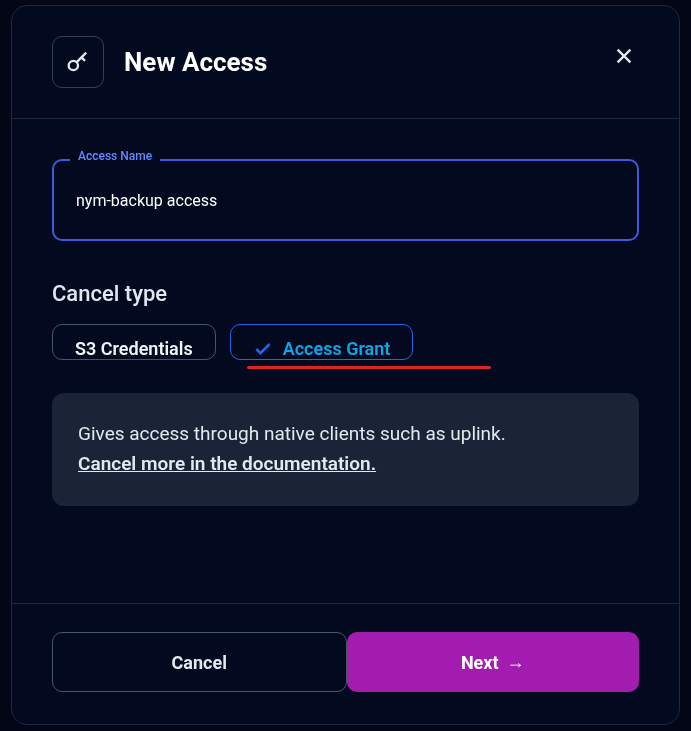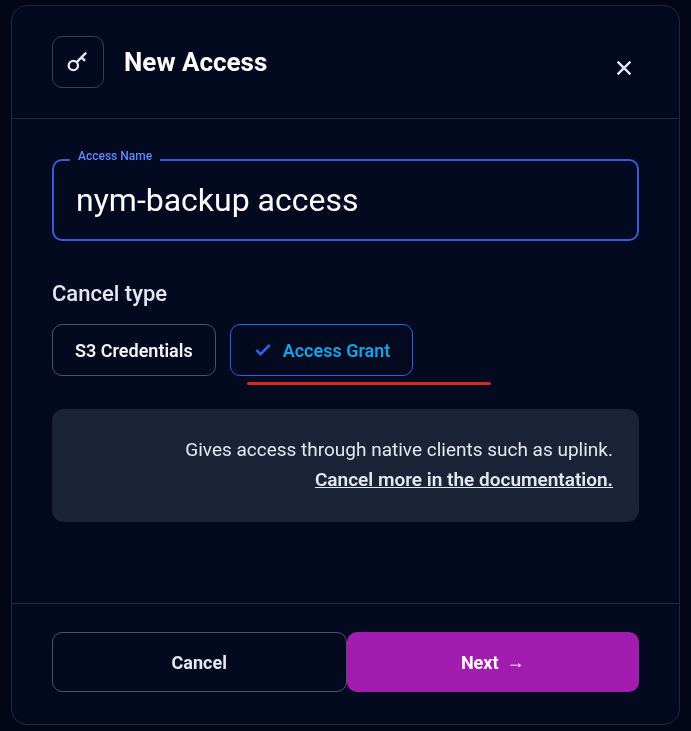--- a/index.html
+++ b/index.html
@@ -19,21 +19,21 @@
       height: 720px;
       margin: 5px 11px;
       background: #030a1f;
       border: 1px solid #1e293b;
       border-radius: 16px;
       display: flex;
       flex-direction: column;
     }
     .modal-header {
       display: flex;
-      align-items: flex-end;
+      align-items: flex-start;
       justify-content: space-between;
       padding: 30px 35px 30px 40px;
       border-bottom: 1px solid #1e293b;
     }
     .header-left {
       display: flex;
       align-items: center;
       gap: 20px;
     }
     .key-icon-box {
@@ -91,51 +91,51 @@
       font-weight: 500;
     }
     .text-input {
       width: 100%;
       height: 82px;
       background: transparent;
       border: 2px solid #3b5bdb;
       border-radius: 10px;
       padding: 0 22px;
       color: #fff;
-      font-size: 32px;
+      font-size: 16px;
       font-weight: 400;
       outline: none;
       font-family: inherit;
     }
     .text-input::placeholder {
       color: #64748b;
     }
     .section-label {
       color: #e2e8f0;
       font-size: 22px;
       font-weight: 500;
       margin-bottom: 18px;
     }
     .type-options {
       display: flex;
       gap: 14px;
       margin-bottom: 0;
       position: relative;
     }
     .type-btn {
-      height: 52px;
+      height: 36px;
       padding: 0 22px;
       background: transparent;
       border: 1px solid #475569;
       border-radius: 10px;
       color: #f1f5f9;
       font-size: 18px;
       font-weight: 600;
       display: flex;
-      align-items: center;
+      align-items: flex-end;
       gap: 10px;
       cursor: pointer;
       font-family: inherit;
     }
     .type-btn.selected {
       border-color: #2563eb;
       color: #0ea5e9;
     }
     .type-btn.selected .check-icon {
       display: inline-flex;
@@ -156,21 +156,20 @@
       width: 244px;
       margin-left: 195px;
       margin-top: 6px;
       border-radius: 2px;
     }
     .info-box {
       margin-top: 24px;
       background: #1a2436;
       border-radius: 12px;
       padding: 26px 26px;
-      text-align: right;
     }
     .info-text {
       color: #e2e8f0;
       font-size: 19px;
       line-height: 1.6;
     }
     .info-link {
       color: #e2e8f0;
       text-decoration: underline;
       font-weight: 600;

